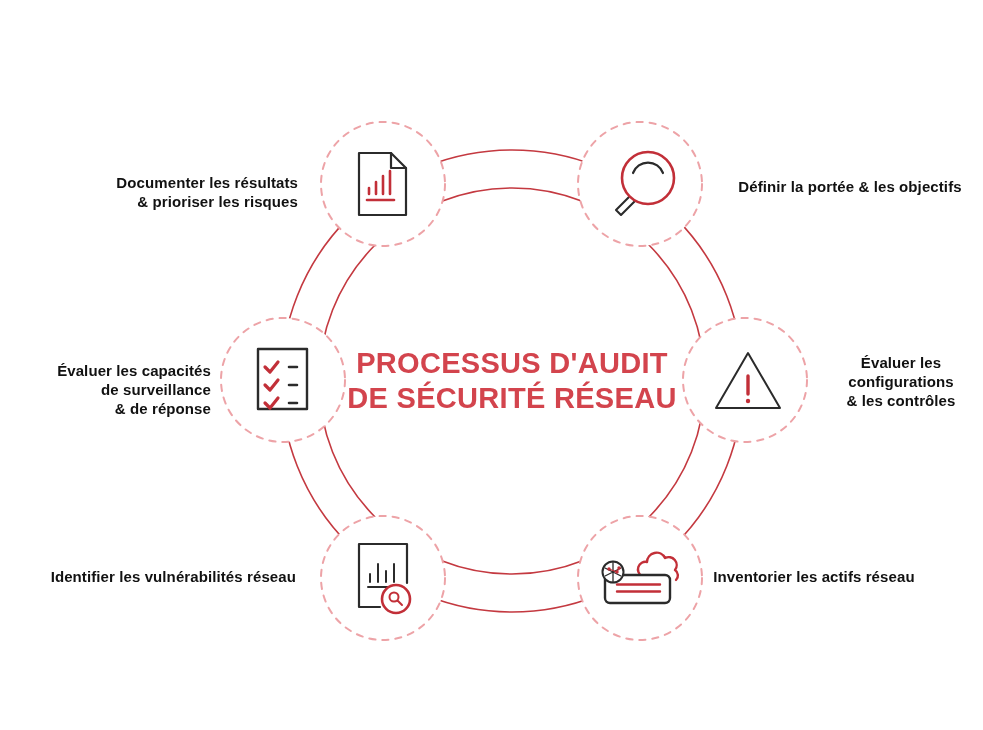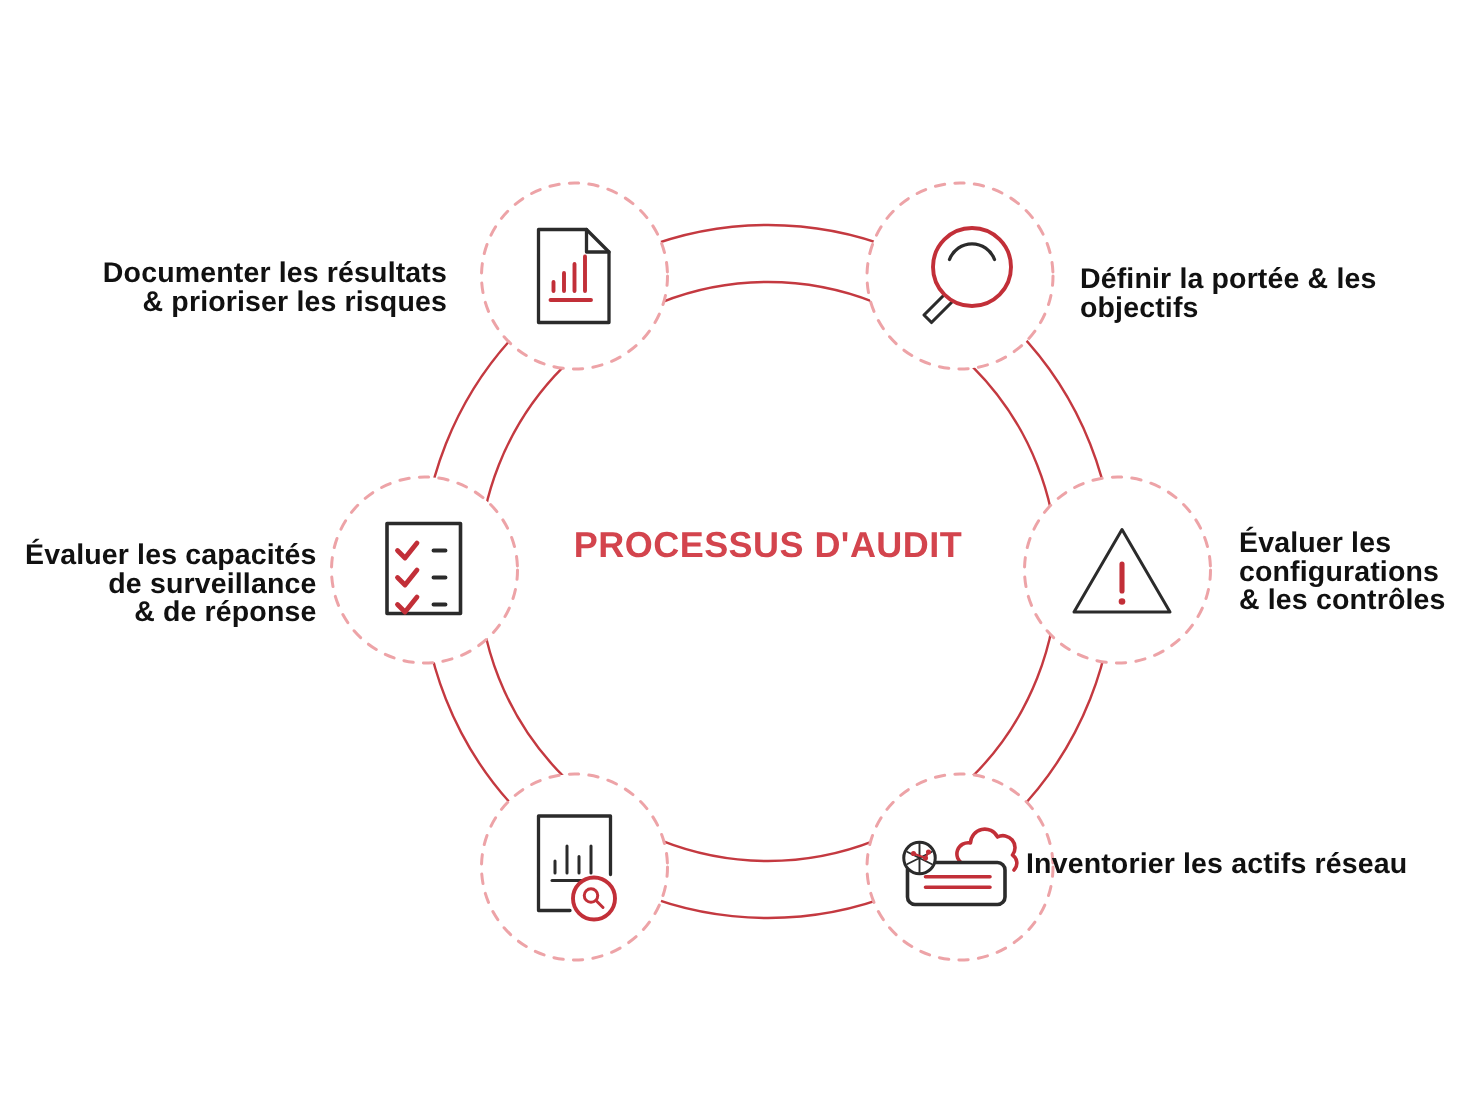--- a/index.html
+++ b/index.html
@@ -19,34 +19,34 @@
     stroke-dasharray: 6.3 6.8;
   }
   .dk { stroke: var(--icon_dark); }
   .rd { stroke: var(--icon_red); }
   .diagram path, .diagram rect, .diagram circle { stroke-linecap: round; stroke-linejoin: round; }
 
   .title {
     position: absolute;
     left: 287px; top: 346px; width: 450px;
     text-align: center;
-    font-size: 24px; font-weight: 800;
+    font-size: 29px; font-weight: 800;
     line-height: 35px;
     letter-spacing: 0.3px;
     color: var(--title_red);
   }
   .label {
     position: absolute;
-    font-size: 19px; font-weight: 700;
+    font-size: 15px; font-weight: 700;
     line-height: 19px;
     letter-spacing: 0.1px;
     color: var(--text_color);
   }
   .align-right { text-align: right; }
-  .align-left  { text-align: left; }
+  .align-left  { text-align: center; }
 </style>
 </head>
 <body>
 
 <div class="stage">
 
   <svg class="diagram" width="983" height="730" viewBox="0 0 983 730">
 
     <g>
       <circle class="ring-line" cx="512" cy="381" r="231"></circle>
@@ -106,20 +106,21 @@
       <path class="dk" d="M -35 -10 L -19 -2 M -35 -2 L -19 -10 M -27 -16.5 V 4.5" fill="none" stroke-width="1.3"></path>
       <path class="rd" d="M -31 -9 L -23 -6 L -21 -10" fill="none" stroke-width="1.3"></path>
       <circle cx="-31" cy="-9" r="1.7" fill="#c22f38" stroke="none"></circle>
       <circle cx="-23" cy="-6" r="1.7" fill="#c22f38" stroke="none"></circle>
       <circle cx="-21" cy="-10" r="1.7" fill="#c22f38" stroke="none"></circle>
     </g>
   </svg>
 
   <div class="title">
     <span>PROCESSUS D'AUDIT</span><br>
+    <span>DE SÉCURITÉ RÉSEAU</span>
   </div>
 
   <div class="label align-right" style="left:48px; top:173px; width:250px;">
     <span>Documenter les résultats</span><br>
     <span>&amp; prioriser les risques</span>
   </div>
 
   <div class="label align-left" style="left:720px; top:177px; width:260px;">
     <span>Définir la portée &amp; les objectifs</span>
   </div>
@@ -129,18 +130,21 @@
     <span>de surveillance</span><br>
     <span>&amp; de réponse</span>
   </div>
 
   <div class="label align-left" style="left:826px; top:353px; width:150px;">
     <span>Évaluer les</span><br>
     <span>configurations</span><br>
     <span>&amp; les contrôles</span>
   </div>
 
+  <div class="label align-right" style="left:16px; top:567px; width:280px;">
+    <span>Identifier les vulnérabilités réseau</span>
+  </div>
 
   <div class="label align-left" style="left:684px; top:567px; width:260px;">
     <span>Inventorier les actifs réseau</span>
   </div>
 
 </div>
 
 </body></html>

